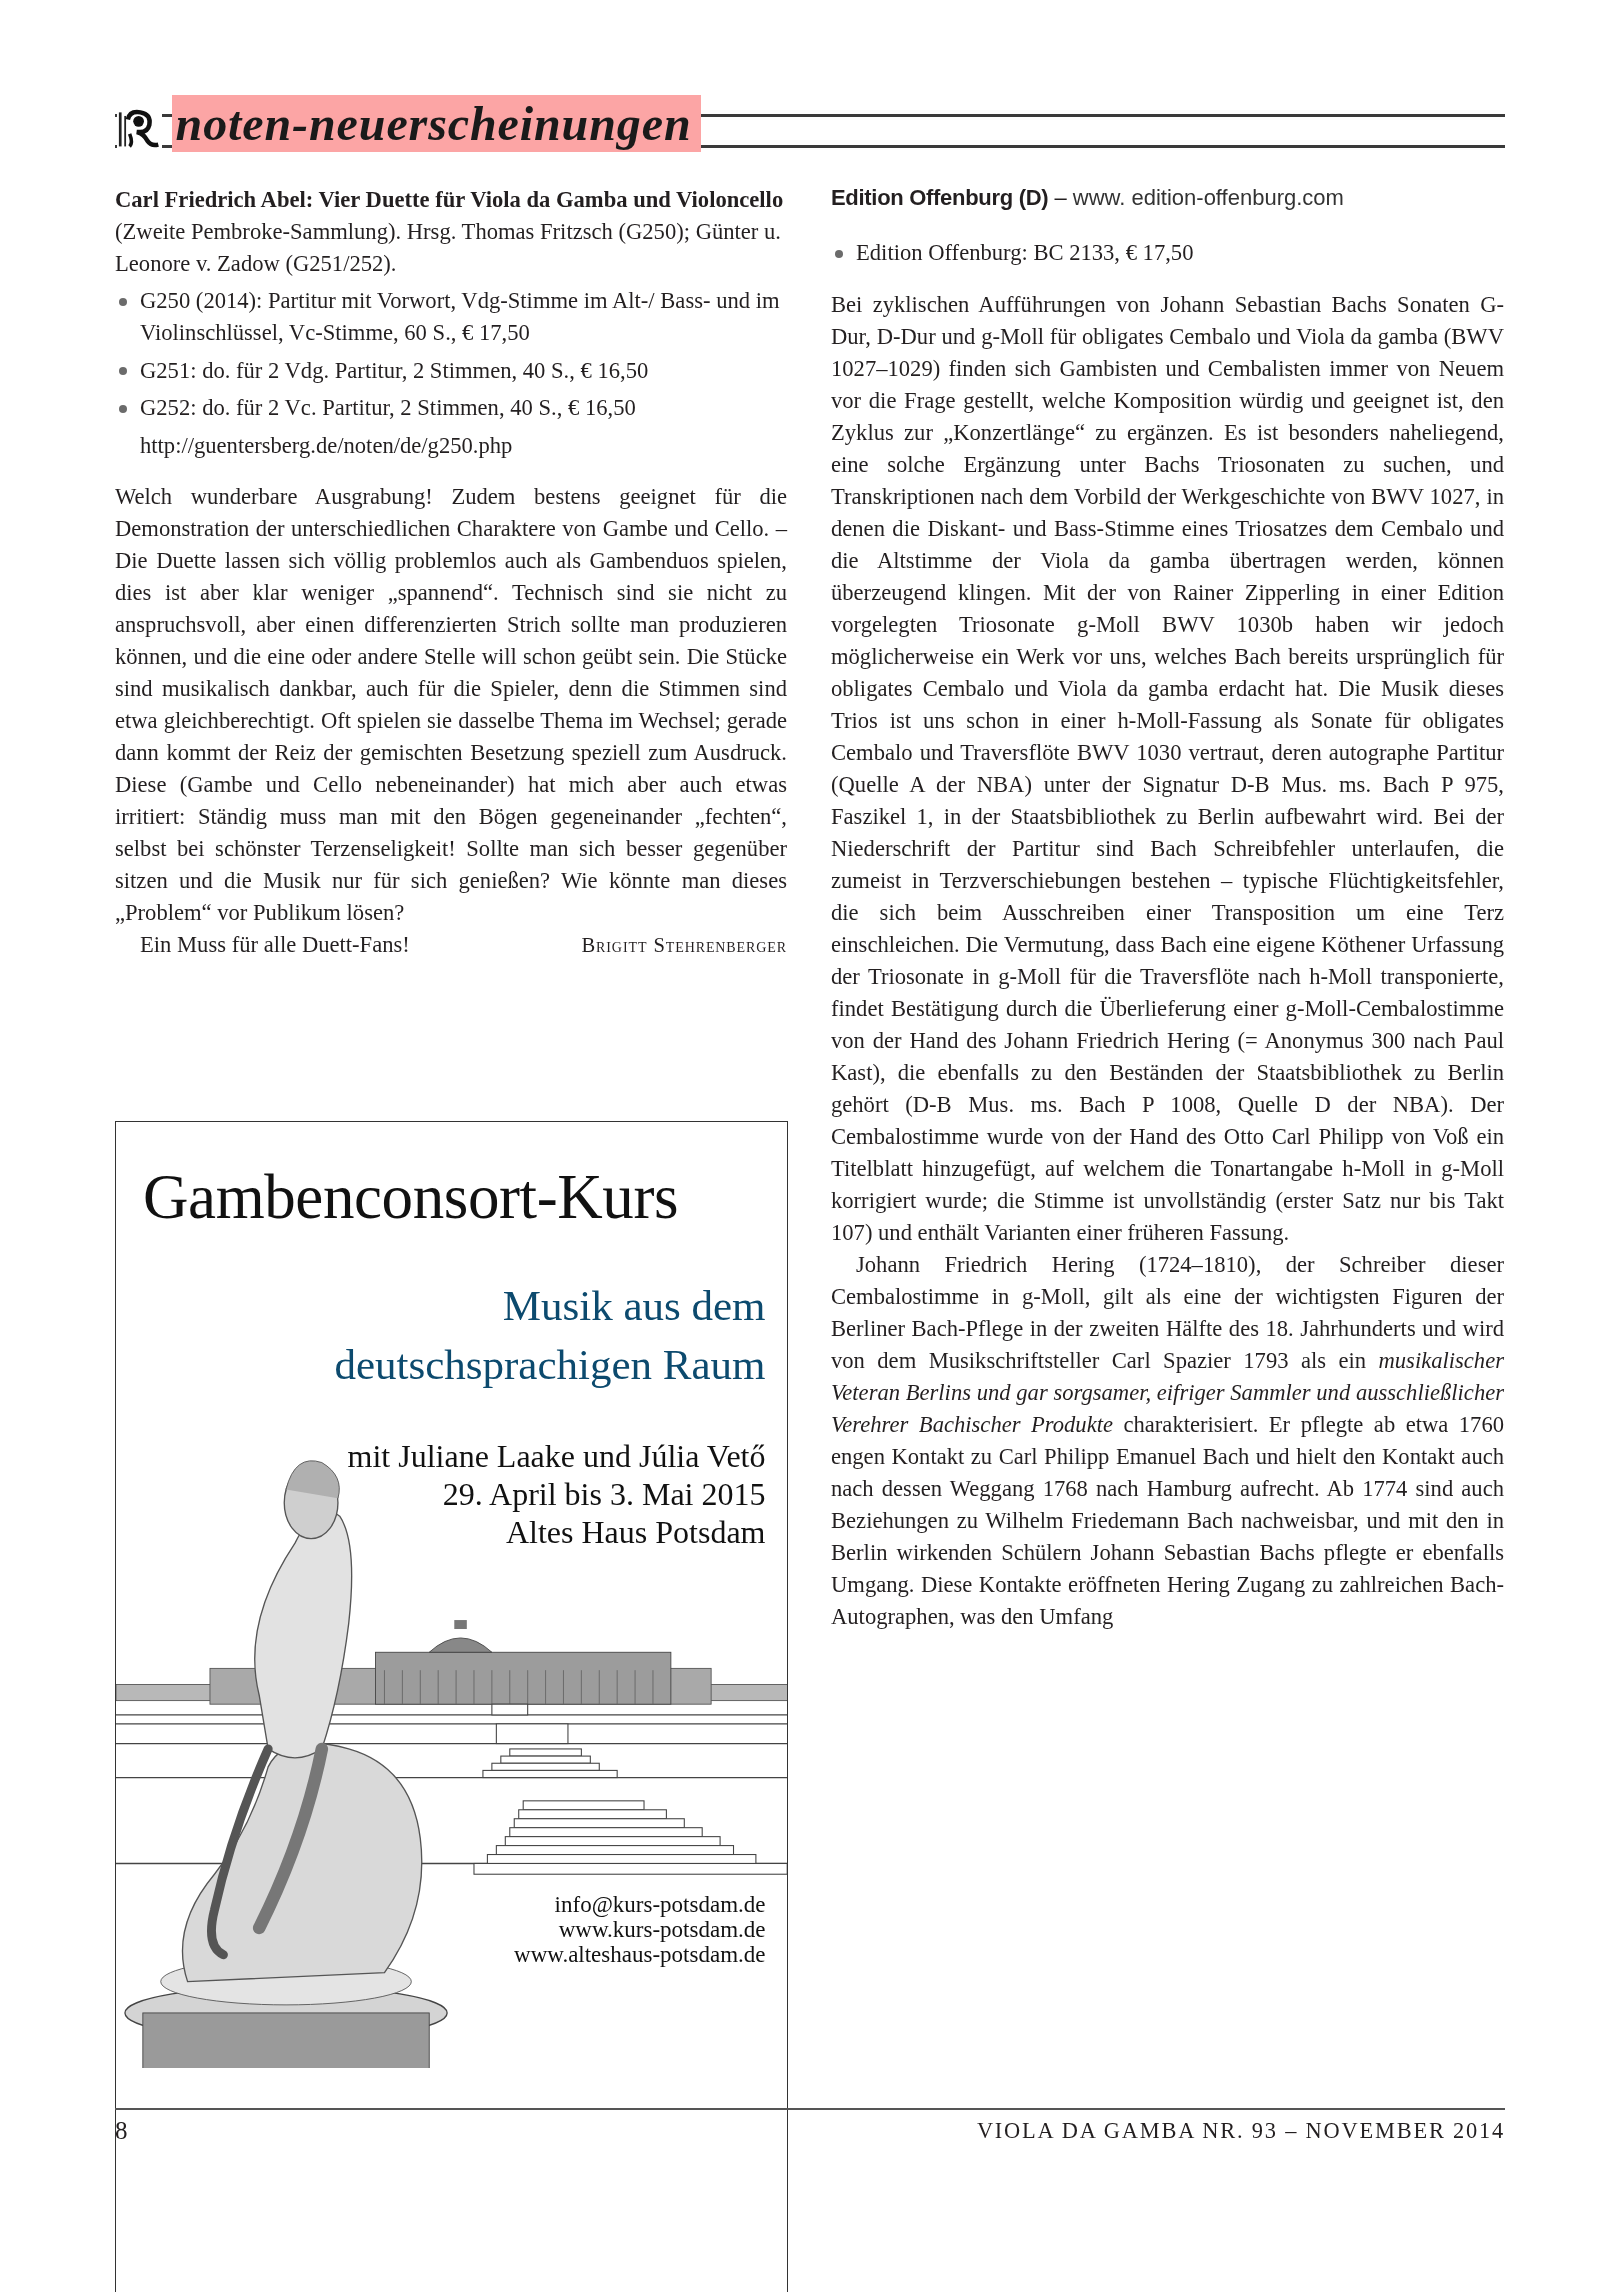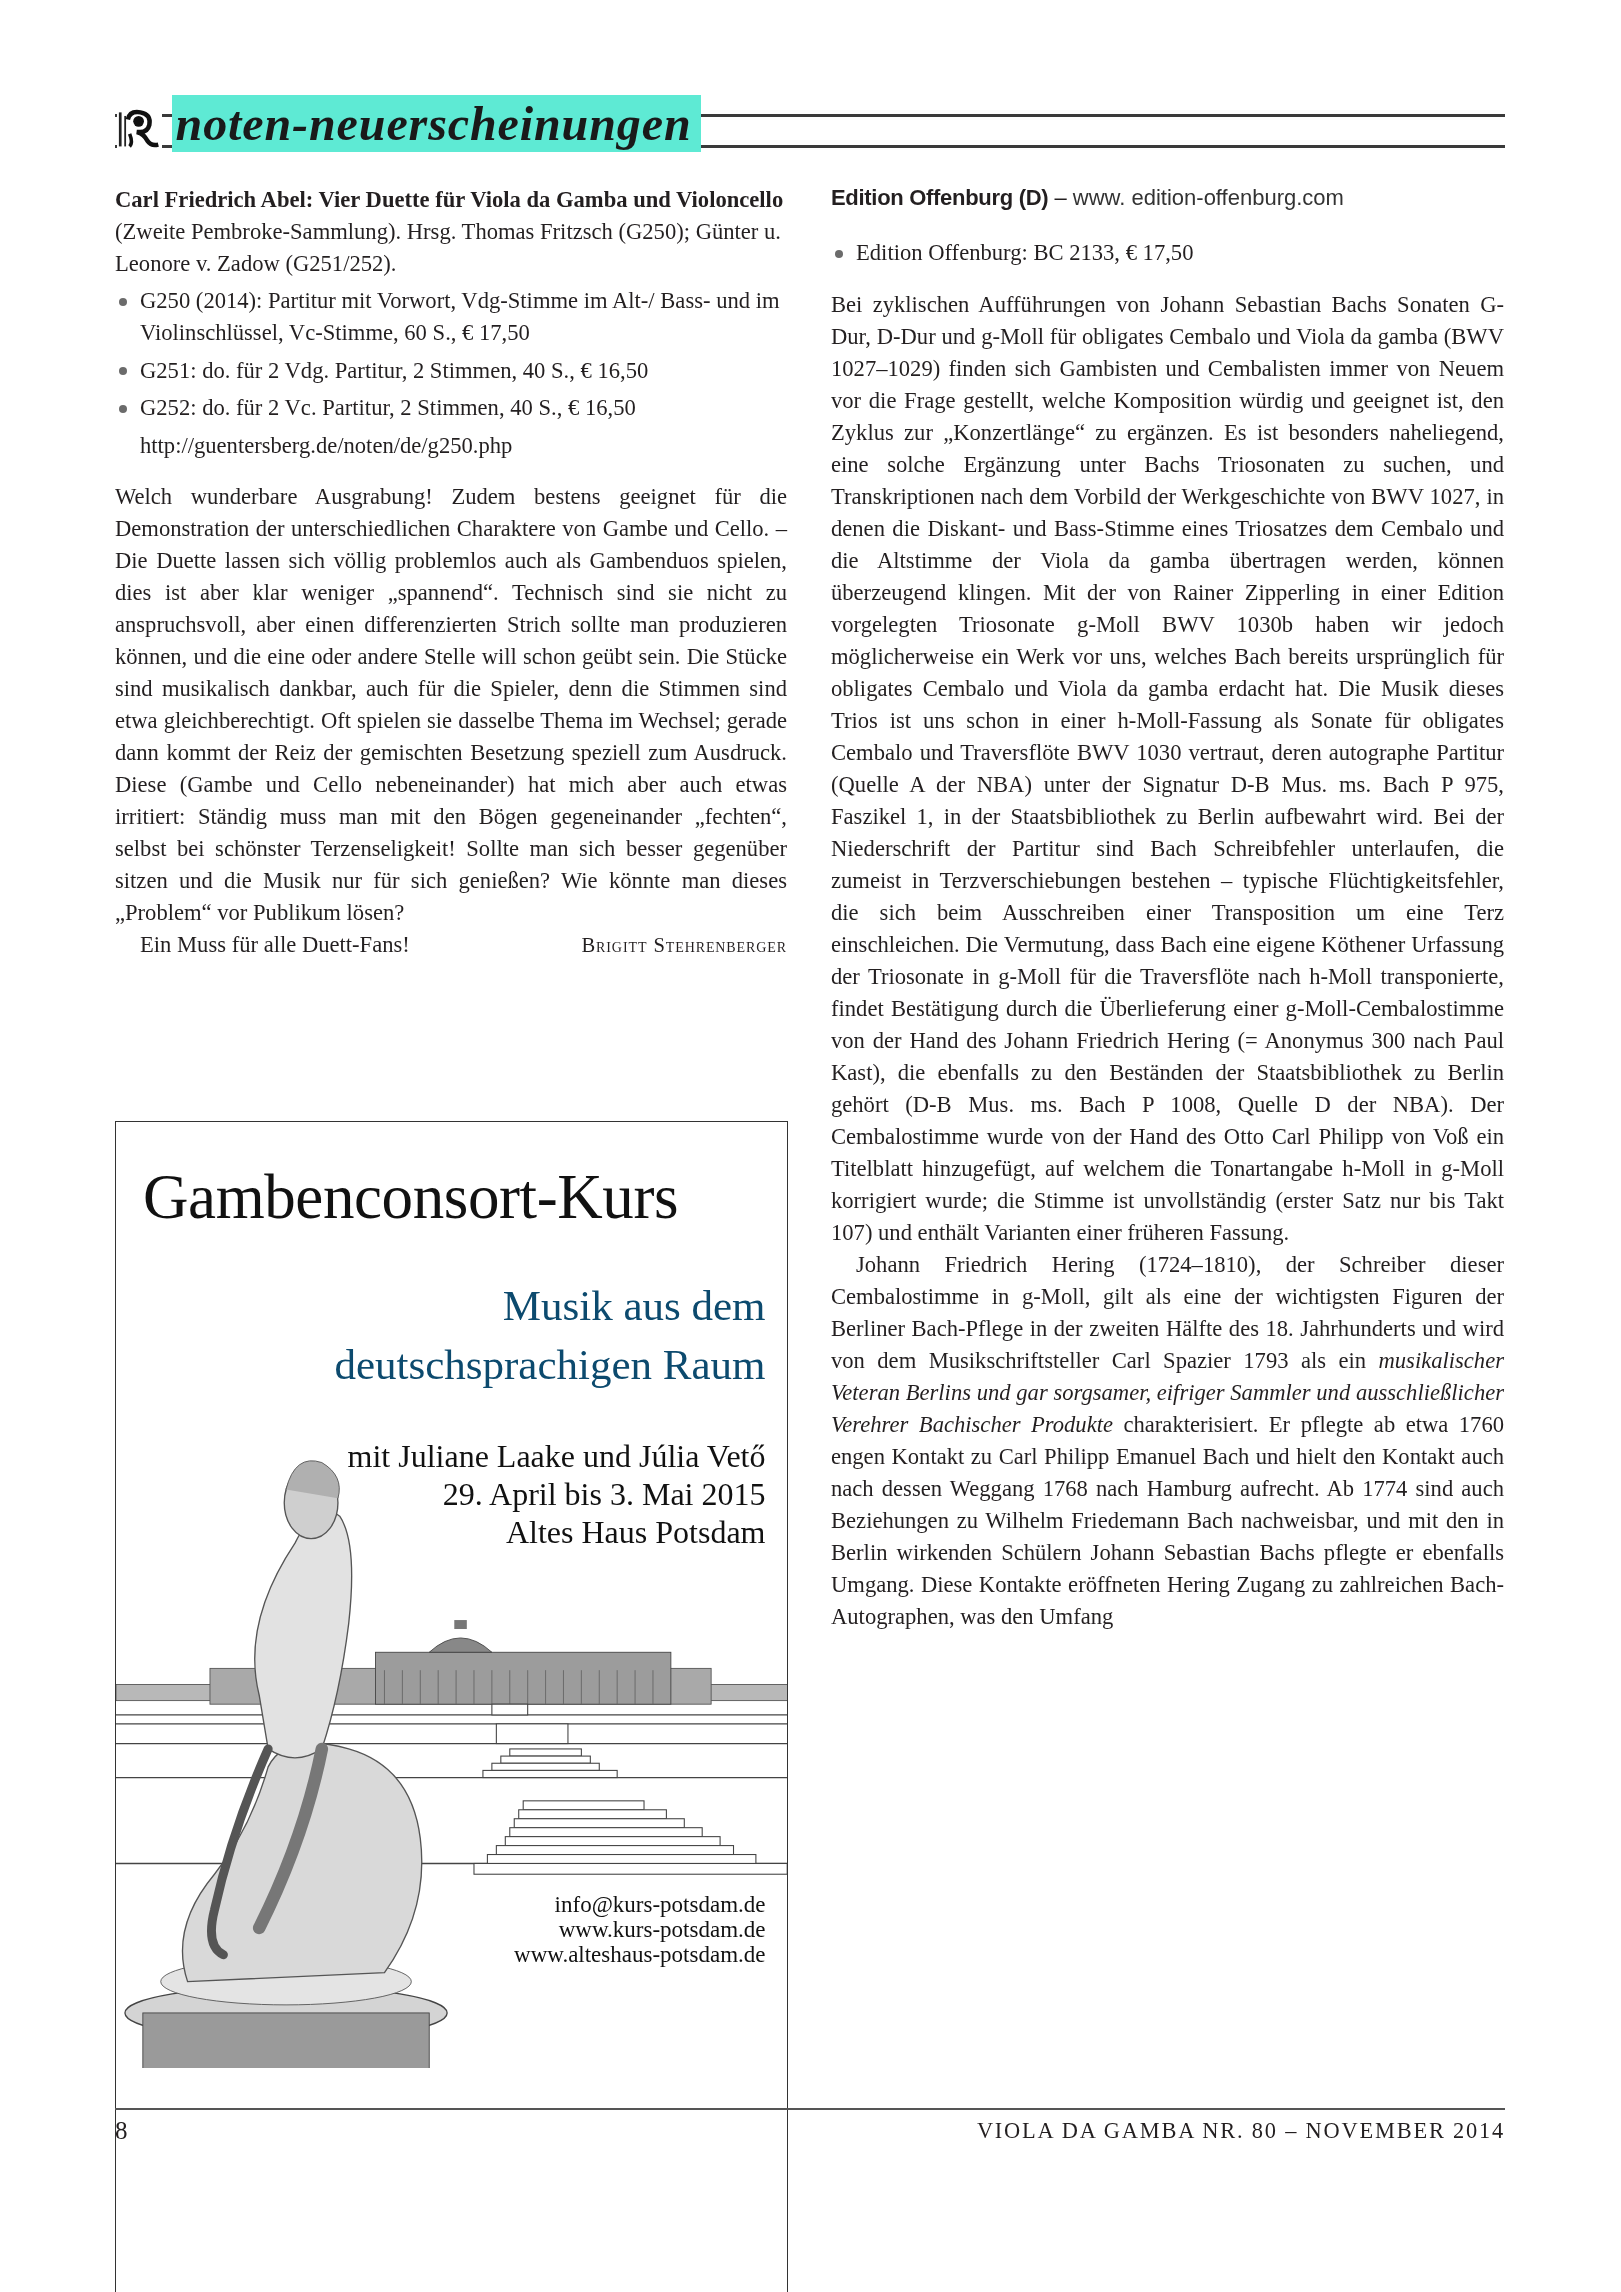--- a/index.html
+++ b/index.html
@@ -4,21 +4,21 @@
 <style>
   html, body { margin: 0; padding: 0; background: #ffffff; }
   body { width: 1622px; height: 2293px; position: relative; overflow: hidden;
          font-family: "Liberation Serif", "DejaVu Serif", serif; color: #231f20; }
 
   
   .header { position: absolute; left: 115px; top: 107px; width: 1390px; height: 39px; }
   .header .rule-top { position: absolute; left: 0; right: 0; top: 7.2px; height: 2.7px; background: #3a3a3a; }
   .header .rule-bottom { position: absolute; left: 0; right: 0; top: 38px; height: 2.7px; background: #3a3a3a; }
   .header .logo { position: absolute; left: 1.8px; top: 0; width: 45px; height: 43px; background: #fff; }
-  .header .title { position: absolute; left: 57px; top: -12.5px; background: #5eead4; padding: 0 9px 0 3.6px;
+  .header .title { position: absolute; left: 57px; top: -12.5px; background: #fca5a5; padding: 0 9px 0 3.6px;
          font-family: "Liberation Serif", "DejaVu Serif", serif; font-style: italic; font-weight: bold;
          font-size: 48px; letter-spacing: 0.9px; line-height: 57px; color: #1a1a1a; }
 
   
   .col { position: absolute; top: 184px; font-size: 22.6px; line-height: 32px; text-align: justify; hyphens: manual; }
   .col-left { left: 115px; width: 672px; }
   .col-right { left: 831px; width: 673px; }
 
   p { margin: 0; }
   .indent { text-indent: 25px; }
@@ -182,14 +182,14 @@
     <li><span class="dot"></span><span>Edition Offenburg: BC 2133, € 17,50</span></li>
   </ul>
   <div class="bach-text">
     <p>Bei zyklischen Aufführungen von Johann Sebastian Bachs Sonaten G-Dur, D-Dur und g-Moll für obligates Cembalo und Viola da gamba (BWV 1027–1029) finden sich Gam­bisten und Cembalisten immer von Neuem vor die Frage gestellt, welche Komposition würdig und geeignet ist, den Zyklus zur „Konzertlänge“ zu ergänzen. Es ist besonders naheliegend, eine solche Ergänzung unter Bachs Trioso­naten zu suchen, und Transkriptionen nach dem Vorbild der Werkgeschichte von BWV 1027, in denen die Diskant- und Bass-Stimme eines Triosatzes dem Cembalo und die Altstimme der Viola da gamba übertragen werden, können überzeugend klingen. Mit der von Rainer Zipperling in einer Edition vorgelegten Triosonate g-Moll BWV 1030b haben wir jedoch möglicherweise ein Werk vor uns, wel­ches Bach bereits ursprünglich für obligates Cembalo und Viola da gamba erdacht hat. Die Musik dieses Trios ist uns schon in einer h-Moll-Fassung als Sonate für obligates Cembalo und Traversflöte BWV 1030 vertraut, deren au­tographe Partitur (Quelle A der NBA) unter der Signatur D-B Mus. ms. Bach P 975, Faszikel 1, in der Staatsbiblio­thek zu Berlin aufbewahrt wird. Bei der Niederschrift der Partitur sind Bach Schreibfehler unterlaufen, die zumeist in Terzverschiebungen bestehen – typische Flüchtigkeits­fehler, die sich beim Ausschreiben einer Transposition um eine Terz einschleichen. Die Vermutung, dass Bach eine eigene Köthener Urfassung der Triosonate in g-Moll für die Traversflöte nach h-Moll transponierte, findet Bestäti­gung durch die Überlieferung einer g-Moll-Cembalostim­me von der Hand des Johann Friedrich Hering (= Anony­mus 300 nach Paul Kast), die ebenfalls zu den Beständen der Staatsbibliothek zu Berlin gehört (D-B Mus. ms. Bach P 1008, Quelle D der NBA). Der Cembalostimme wurde von der Hand des Otto Carl Philipp von Voß ein Titelblatt hinzugefügt, auf welchem die Tonartangabe h-Moll in g-Moll korrigiert wurde; die Stimme ist unvollständig (erster Satz nur bis Takt 107) und enthält Varianten einer früheren Fassung.</p>
     <p class="indent"><span>Johann Friedrich Hering (1724–1810), der Schreiber die­ser Cembalostimme in g-Moll, gilt als eine der wichtigs­ten Figuren der Berliner Bach-Pflege in der zweiten Hälfte des 18. Jahrhunderts und wird von dem Musikschriftsteller Carl Spazier 1793 als ein </span><span class="it">musikalischer Veteran Berlins und gar sorgsamer, eifriger Sammler und ausschließlicher Vereh­rer Bachischer Produkte</span><span> charakterisiert. Er pflegte ab etwa 1760 engen Kontakt zu Carl Philipp Emanuel Bach und hielt den Kontakt auch nach dessen Weggang 1768 nach Hamburg aufrecht. Ab 1774 sind auch Beziehungen zu Wil­helm Friedemann Bach nachweisbar, und mit den in Ber­lin wirkenden Schülern Johann Sebastian Bachs pflegte er ebenfalls Umgang. Diese Kontakte eröffneten Hering Zu­gang zu zahlreichen Bach-Autographen, was den Umfang</span></p>
   </div>
 </div>
 
 <div class="footer-rule"></div>
 <div class="footer-page">8</div>
-<div class="footer-issue">VIOLA DA GAMBA NR. 80 – NOVEMBER 2014</div>
+<div class="footer-issue">VIOLA DA GAMBA NR. 93 – NOVEMBER 2014</div>
 
 
 </body></html>

